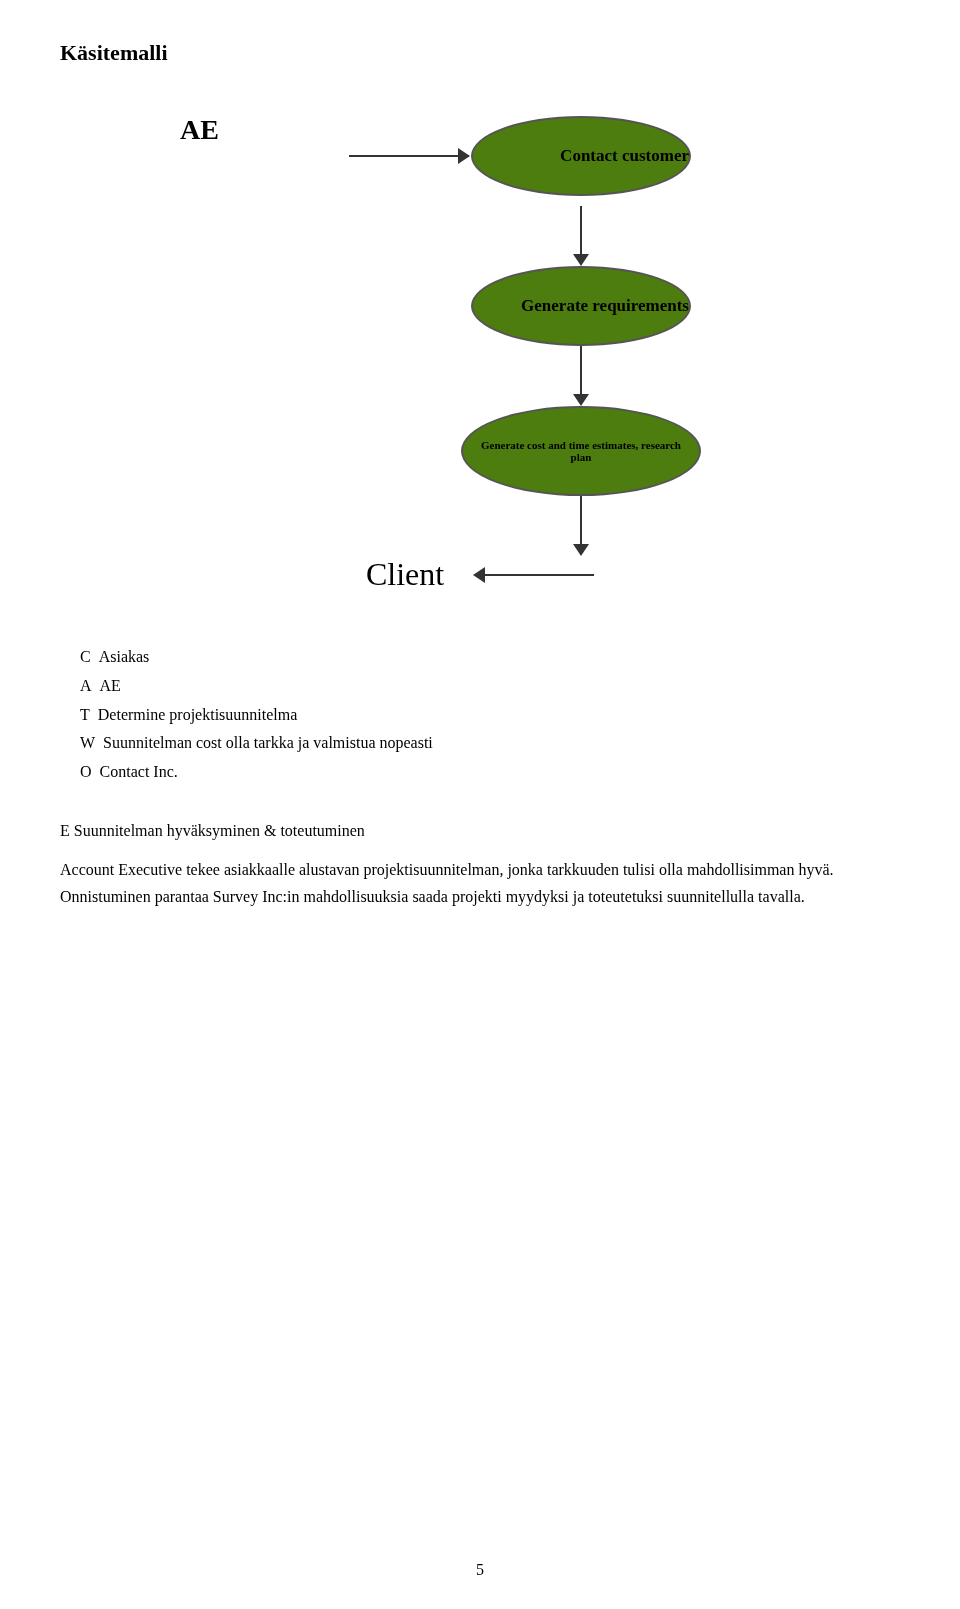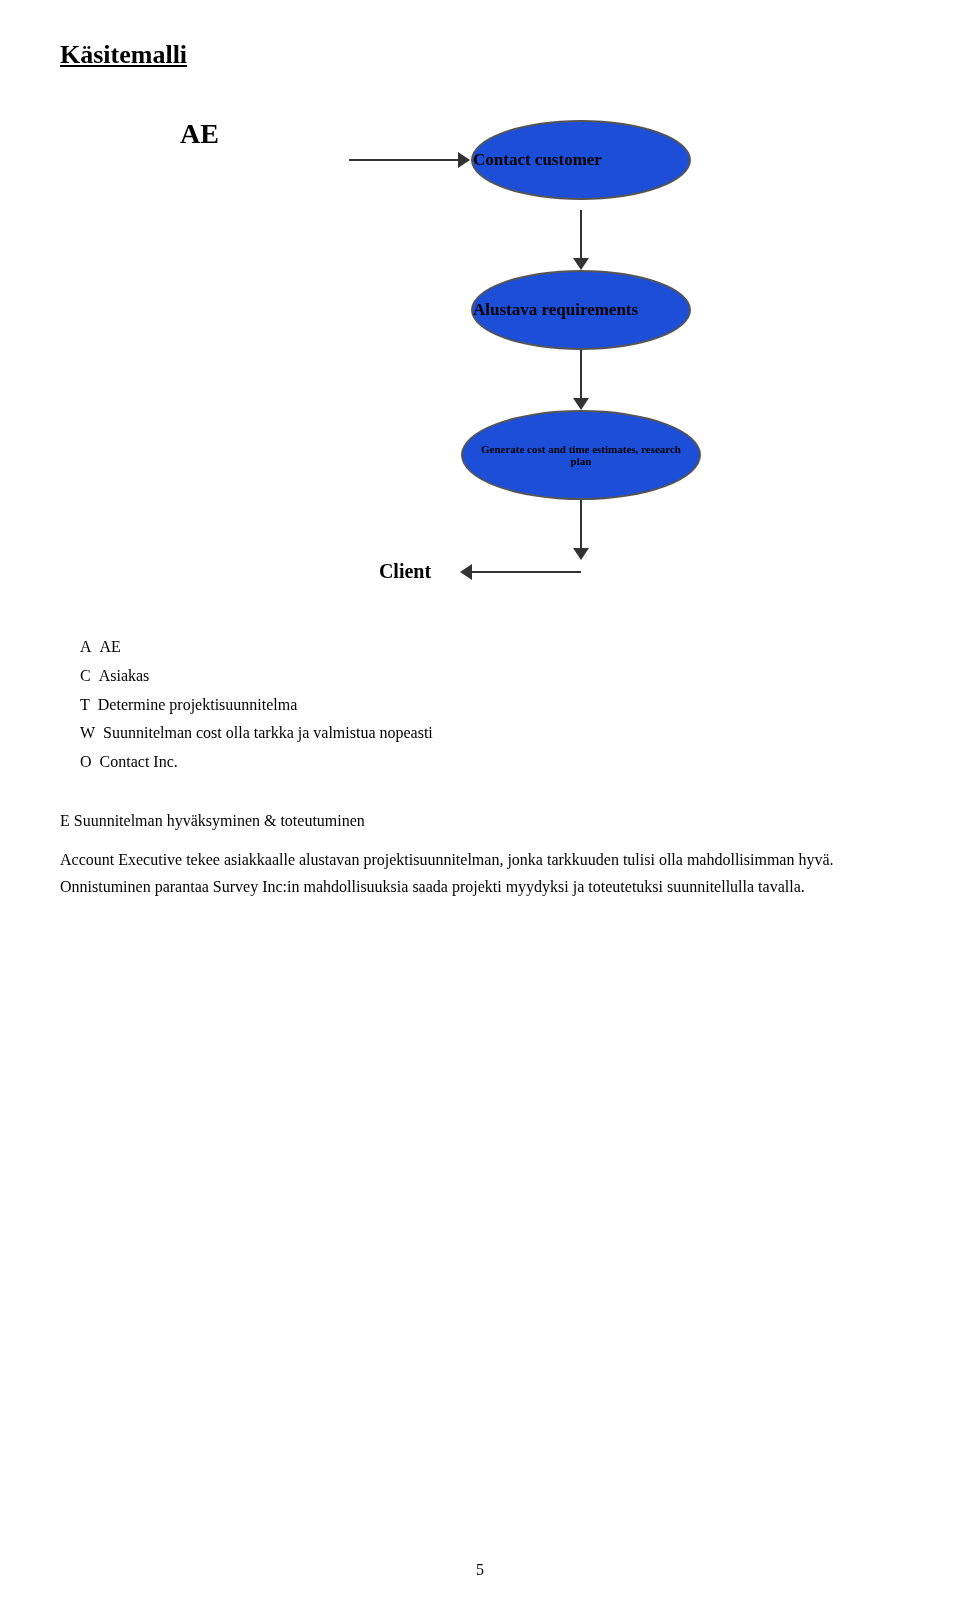--- a/index.html
+++ b/index.html
@@ -6,24 +6,23 @@
     body {
       width: 960px;
       min-height: 1609px;
       background: #fff;
       font-family: "Times New Roman", Times, serif;
       position: relative;
       padding: 40px 60px 60px 60px;
     }
 
     .page-title {
-      font-size: 26px;
+      font-size: 22px;
       font-weight: bold;
       margin-bottom: 30px;
-      text-decoration: underline;
     }
 
     .diagram-container {
       display: flex;
       flex-direction: column;
       align-items: center;
       position: relative;
       margin-top: 10px;
     }
 
@@ -33,22 +32,22 @@
       position: absolute;
       left: 120px;
       top: 18px;
     }
 
     .ellipse {
       border: 2px solid #555;
       border-radius: 50%;
       display: flex;
       align-items: center;
-      justify-content: flex-start;
-      background: #1d4ed8;
+      justify-content: flex-end;
+      background: #4d7c0f;
       text-align: center;
       font-size: 16px;
       font-weight: bold;
       font-family: Liberation Serif, serif;
     }
 
     .ellipse-large {
       width: 220px;
       height: 80px;
       font-size: 17px;
@@ -107,22 +106,22 @@
     .sell-client-row {
       display: flex;
       align-items: center;
       justify-content: center;
       width: 100%;
       position: relative;
       margin-top: 0;
     }
 
     .client-label {
-      font-size: 20px;
-      font-weight: bold;
+      font-size: 32px;
+      font-weight: normal;
       padding-right: 20px;
     }
 
     
     .legend-section {
       margin-top: 50px;
       width: 100%;
       padding-left: 20px;
     }
 
@@ -181,21 +180,21 @@
 
   <div style="display:flex; justify-content:center; width:100%; margin-left:202px;">
     <div class="arrow-down" style="height:60px;">
       <div class="arrow-line-v"></div>
       <div class="arrow-head-down"></div>
     </div>
   </div>
 
   <div style="display:flex; justify-content:center; width:100%; margin-left:202px;">
     <div class="ellipse ellipse-large">
-      <span>Alustava requirements</span>
+      <span>Generate requirements</span>
     </div>
   </div>
 
   <div style="display:flex; justify-content:center; width:100%; margin-left:202px;">
     <div class="arrow-down" style="height:60px;">
       <div class="arrow-line-v"></div>
       <div class="arrow-head-down"></div>
     </div>
   </div>
 
@@ -224,24 +223,24 @@
         <div style="width:100%; height:2px; background:#333; margin-left:11px;"></div>
       </div>
 
     </div>
   </div>
 
 </div>
 
 <div class="legend-section">
   <div class="legend-row">
+    <span>C</span>&nbsp;&nbsp;<span>Asiakas</span>
+  </div>
+  <div class="legend-row">
     <span>A</span>&nbsp;&nbsp;<span>AE</span>
-  </div>
-  <div class="legend-row">
-    <span>C</span>&nbsp;&nbsp;<span>Asiakas</span>
   </div>
   <div class="legend-row">
     <span>T</span>&nbsp;&nbsp;<span>Determine projektisuunnitelma</span>
   </div>
   <div class="legend-row">
     <span>W</span>&nbsp;&nbsp;<span>Suunnitelman cost olla tarkka ja valmistua nopeasti</span>
   </div>
   <div class="legend-row">
     <span>O</span>&nbsp;&nbsp;<span>Contact Inc.</span>
   </div>

